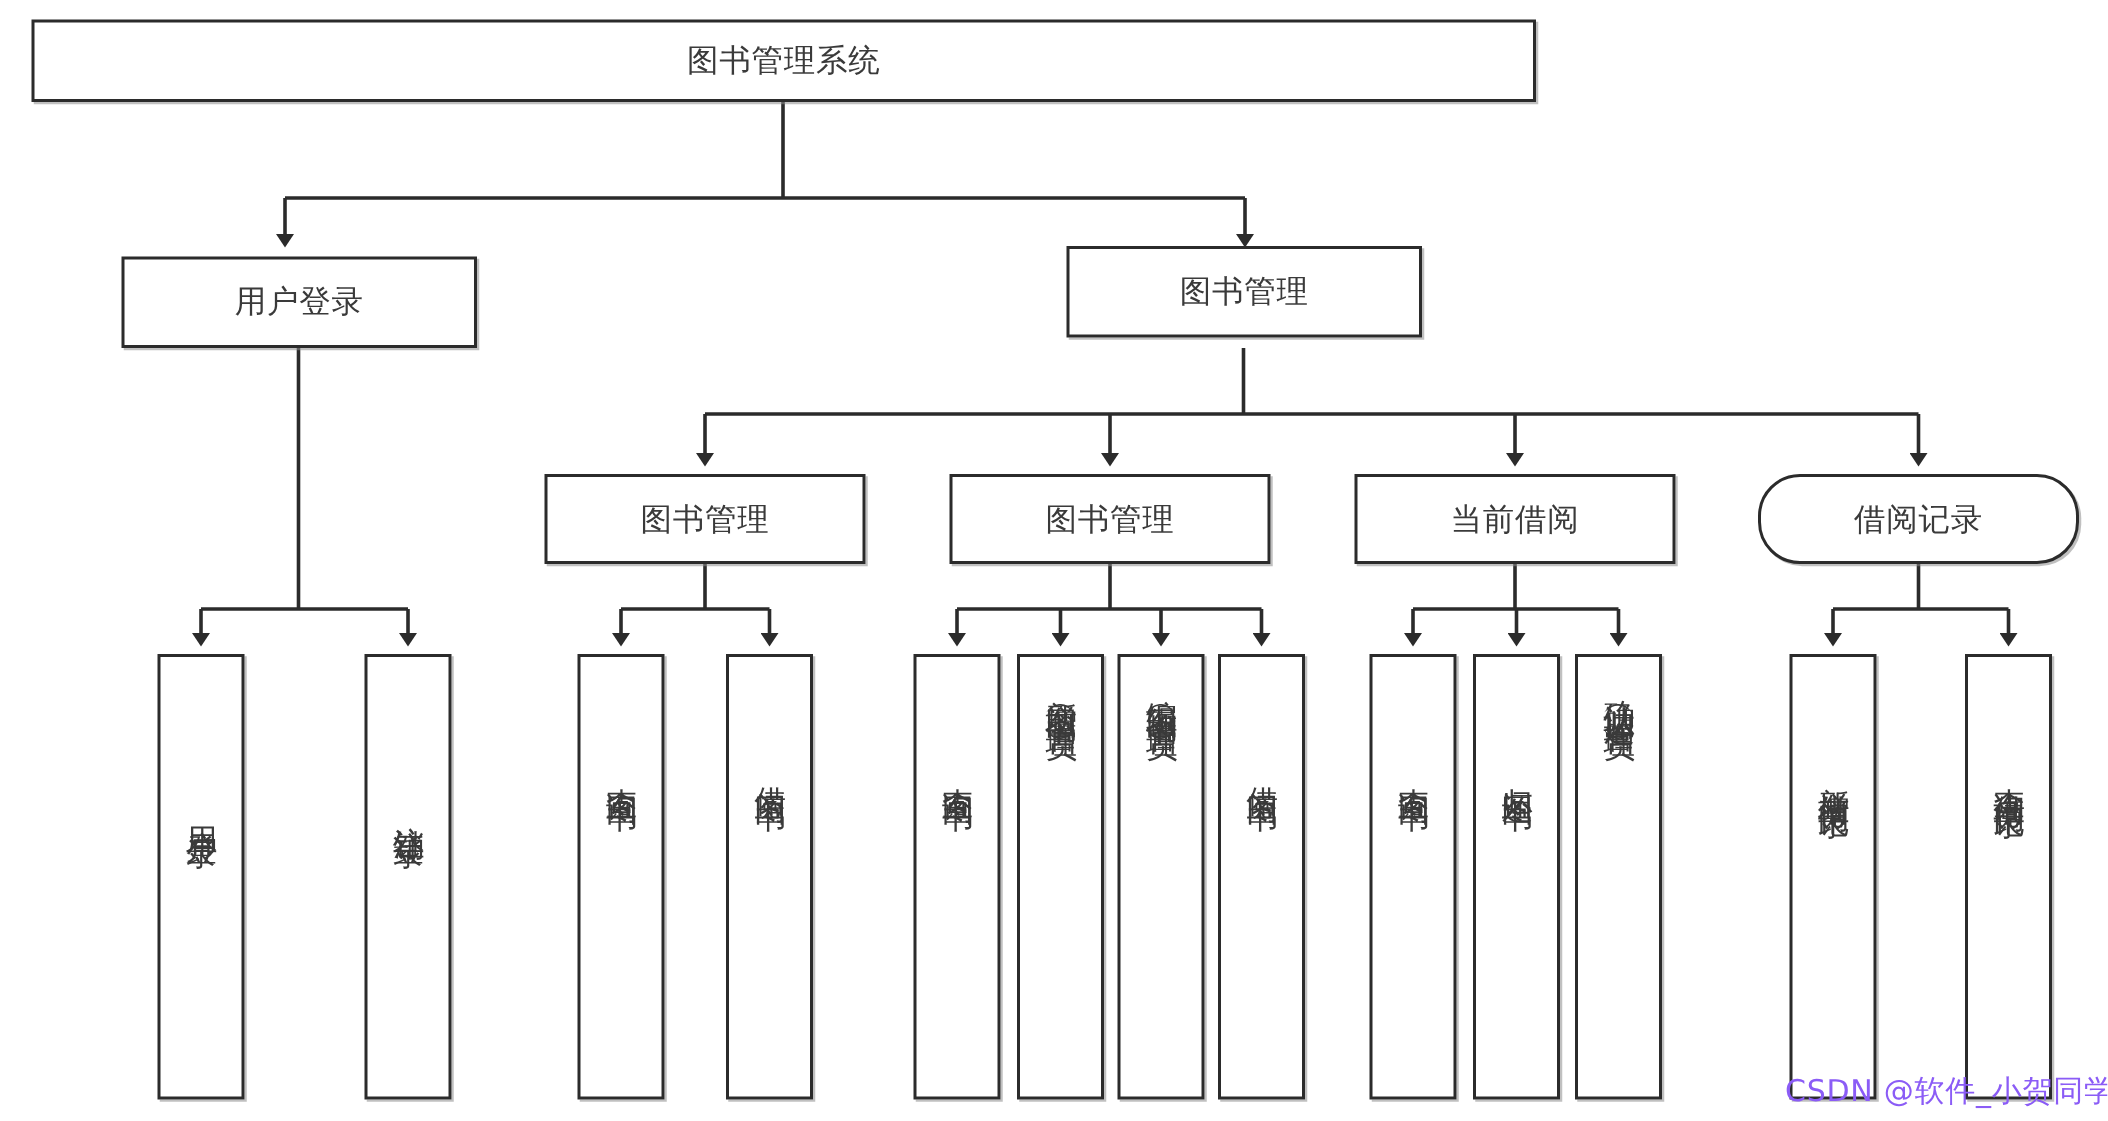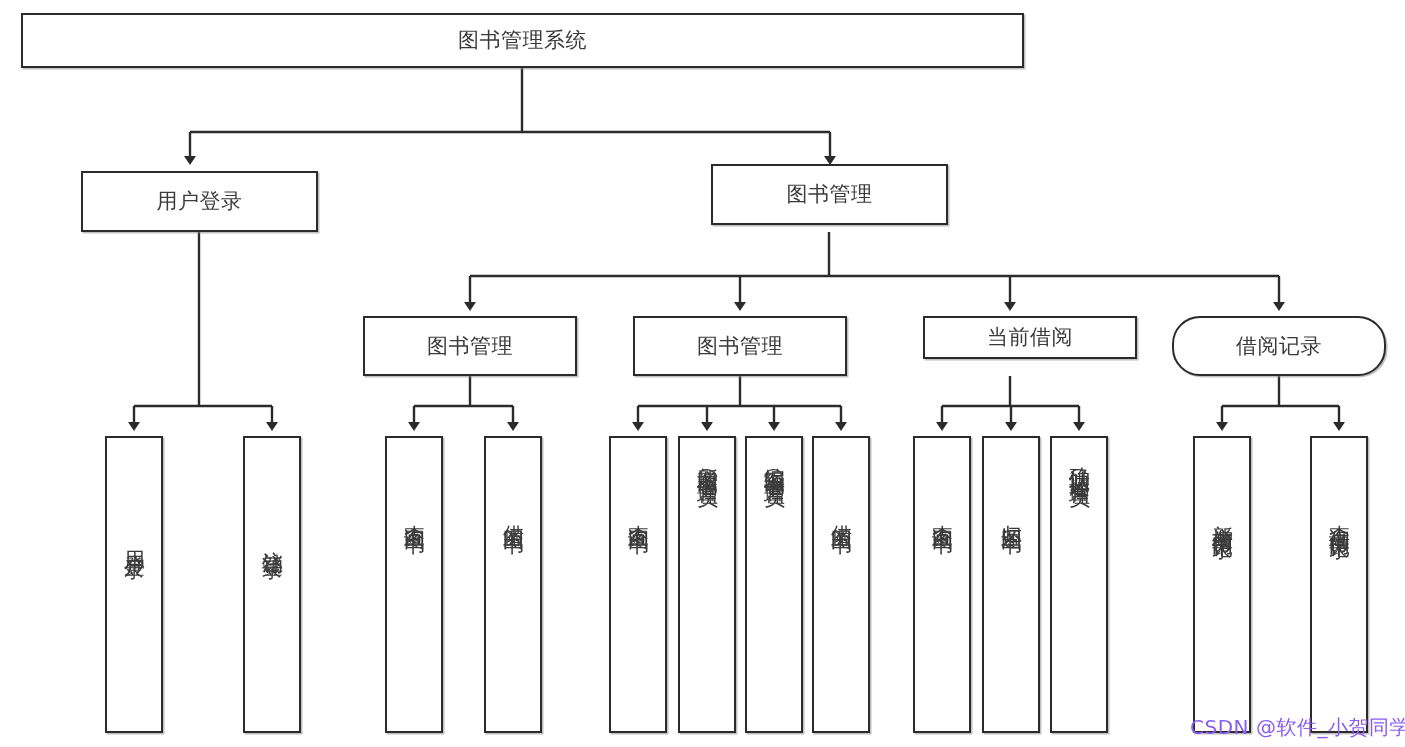--- a/index.html
+++ b/index.html
@@ -132,21 +132,21 @@
   <div class="node" style="left:711px; top:164px; width:237px; height:61px;">
     <span class="node-label">图书管理</span>
   </div>
 
   <div class="node" style="left:363px; top:316px; width:214px; height:60px;">
     <span class="node-label">图书管理</span>
   </div>
   <div class="node" style="left:633px; top:316px; width:214px; height:60px;">
     <span class="node-label">图书管理</span>
   </div>
-  <div class="node" style="left:923px; top:316px; width:214px; height:43px;justify-content:center;">
+  <div class="node" style="left:903px; top:316px; width:214px; height:60px;justify-content:center;">
     <span class="node-label">当前借阅</span>
   </div>
   <div class="node" style="left:1172px; top:316px; width:214px; height:60px;border-radius:28px;">
     <span class="node-label">借阅记录</span>
   </div>
 
   <div class="node vertical mid2" style="left:105px; top:436px; width:58px; height:297px;">
     <span class="node-label">用户登录</span>
   </div>
   <div class="node vertical mid2" style="left:243px; top:436px; width:58px; height:297px;">

